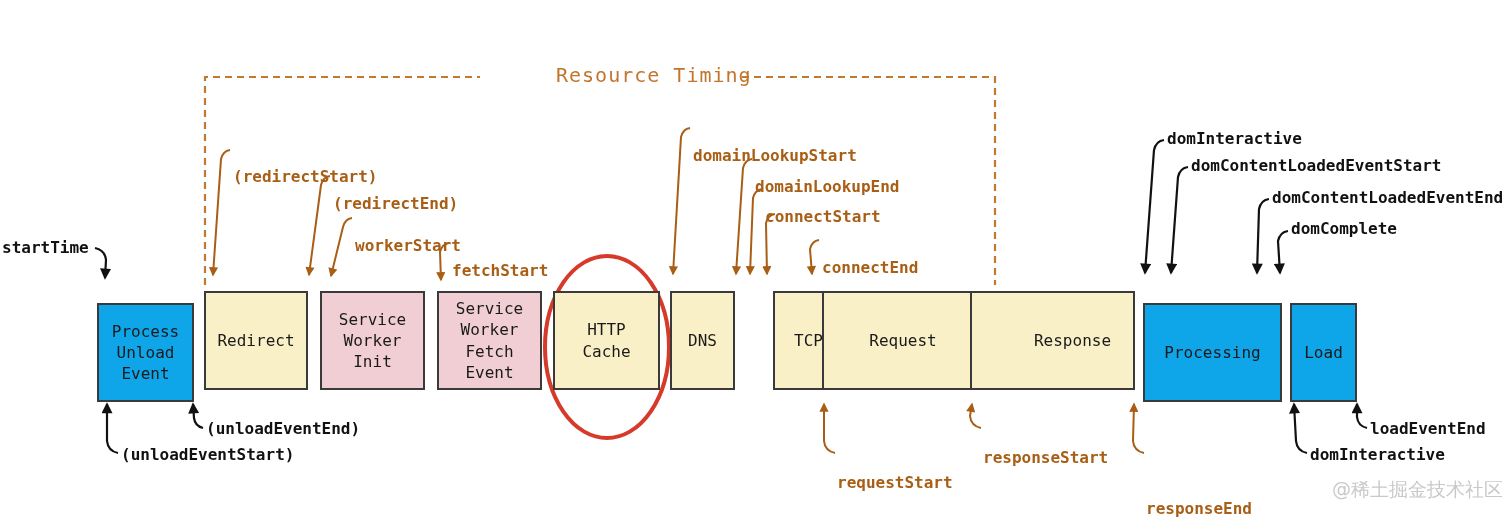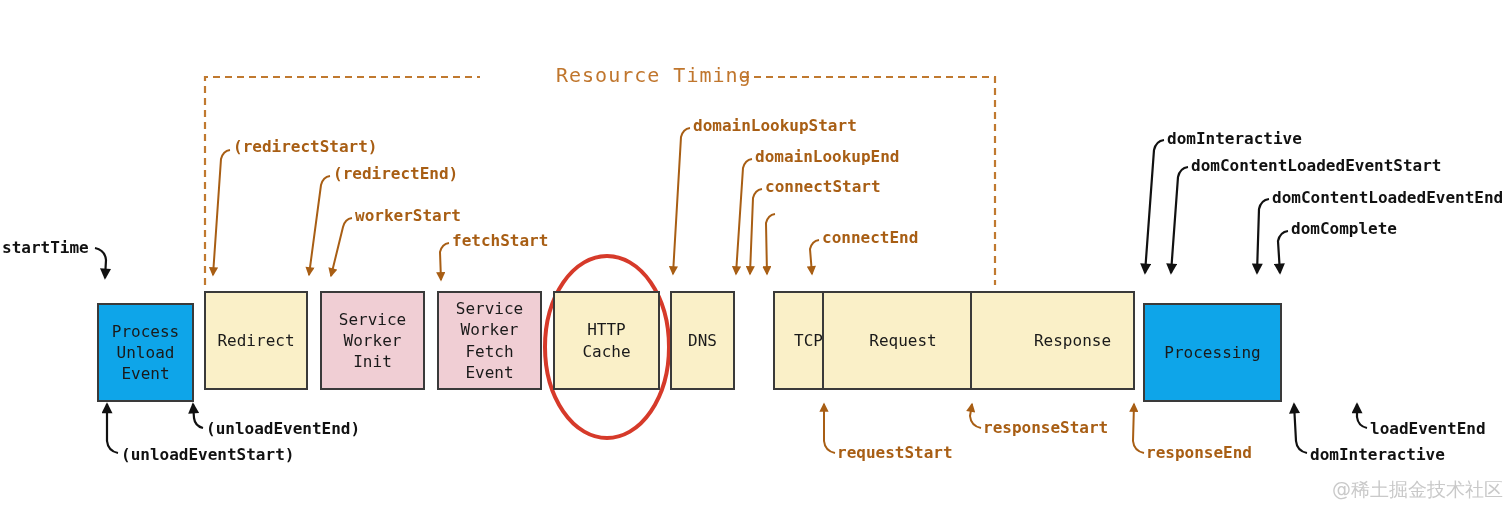--- a/index.html
+++ b/index.html
@@ -34,41 +34,41 @@
   .b8{left:970px;width:165px;padding-left:40px;}
   .b9{left:1143px;width:139px;}
   .b10{left:1290px;width:67px;}
 
   
   .lbl{
     position:absolute;
     font-size:16px;font-weight:bold;
     white-space:nowrap;letter-spacing:0;
   }
-  .o{color:#a85e14;}
+  .o{color:#a85e14;margin-top:30px;}
   .k{color:#111111;}
   .l-startTime{left:2px;top:238px;}
   .l-redirectStart{left:233px;top:137px;}
   .l-redirectEnd{left:333px;top:164px;}
   .l-workerStart{left:355px;top:206px;}
   .l-fetchStart{left:452px;top:231px;}
   .l-domainLookupStart{left:693px;top:116px;}
   .l-domainLookupEnd{left:755px;top:147px;}
   .l-connectStart{left:765px;top:177px;}
   .l-secureConnectionStart{left:778px;top:202px;}
   .l-connectEnd{left:822px;top:228px;}
   .l-domInteractive{left:1167px;top:129px;}
   .l-domContentLoadedEventStart{left:1191px;top:156px;}
   .l-domContentLoadedEventEnd{left:1272px;top:188px;}
   .l-domComplete{left:1291px;top:219px;}
   .l-unloadEventEnd{left:206px;top:419px;}
   .l-unloadEventStart{left:121px;top:445px;}
   .l-requestStart{left:837px;top:443px;}
   .l-responseStart{left:983px;top:418px;}
-  .l-responseEnd{left:1146px;top:443px;text-align:right;}
+  .l-responseEnd{left:1146px;top:469px;text-align:right;}
   .l-loadEventEnd{left:1370px;top:419px;}
   .l-loadEventStart{left:1310px;top:445px;}
 
   .rt-title{
     position:absolute;left:556px;top:63px;
     font-size:20px;color:#c0762d;letter-spacing:1px;
     font-weight:normal;white-space:nowrap;
   }
   .watermark{
     position:absolute;left:1332px;top:477px;
@@ -143,20 +143,21 @@
 Worker
 Fetch
 Event</div>
   <div class="pbox b4 fill-yellow">HTTP
 Cache</div>
   <div class="pbox b5 fill-yellow">DNS</div>
   <div class="pbox b6 fill-yellow">TCP</div>
   <div class="pbox b7 fill-yellow">Request</div>
   <div class="pbox b8 fill-yellow">Response</div>
   <div class="pbox b9 fill-blue">Processing</div>
+  <div class="pbox b10 fill-blue">Load</div>
 
   <div class="lbl k l-startTime">startTime</div>
   <div class="lbl o l-redirectStart">(redirectStart)</div>
   <div class="lbl o l-redirectEnd">(redirectEnd)</div>
   <div class="lbl o l-workerStart">workerStart</div>
   <div class="lbl o l-fetchStart">fetchStart</div>
   <div class="lbl o l-domainLookupStart">domainLookupStart</div>
   <div class="lbl o l-domainLookupEnd">domainLookupEnd</div>
   <div class="lbl o l-connectStart">connectStart</div>
   <div class="lbl o l-connectEnd">connectEnd</div>

